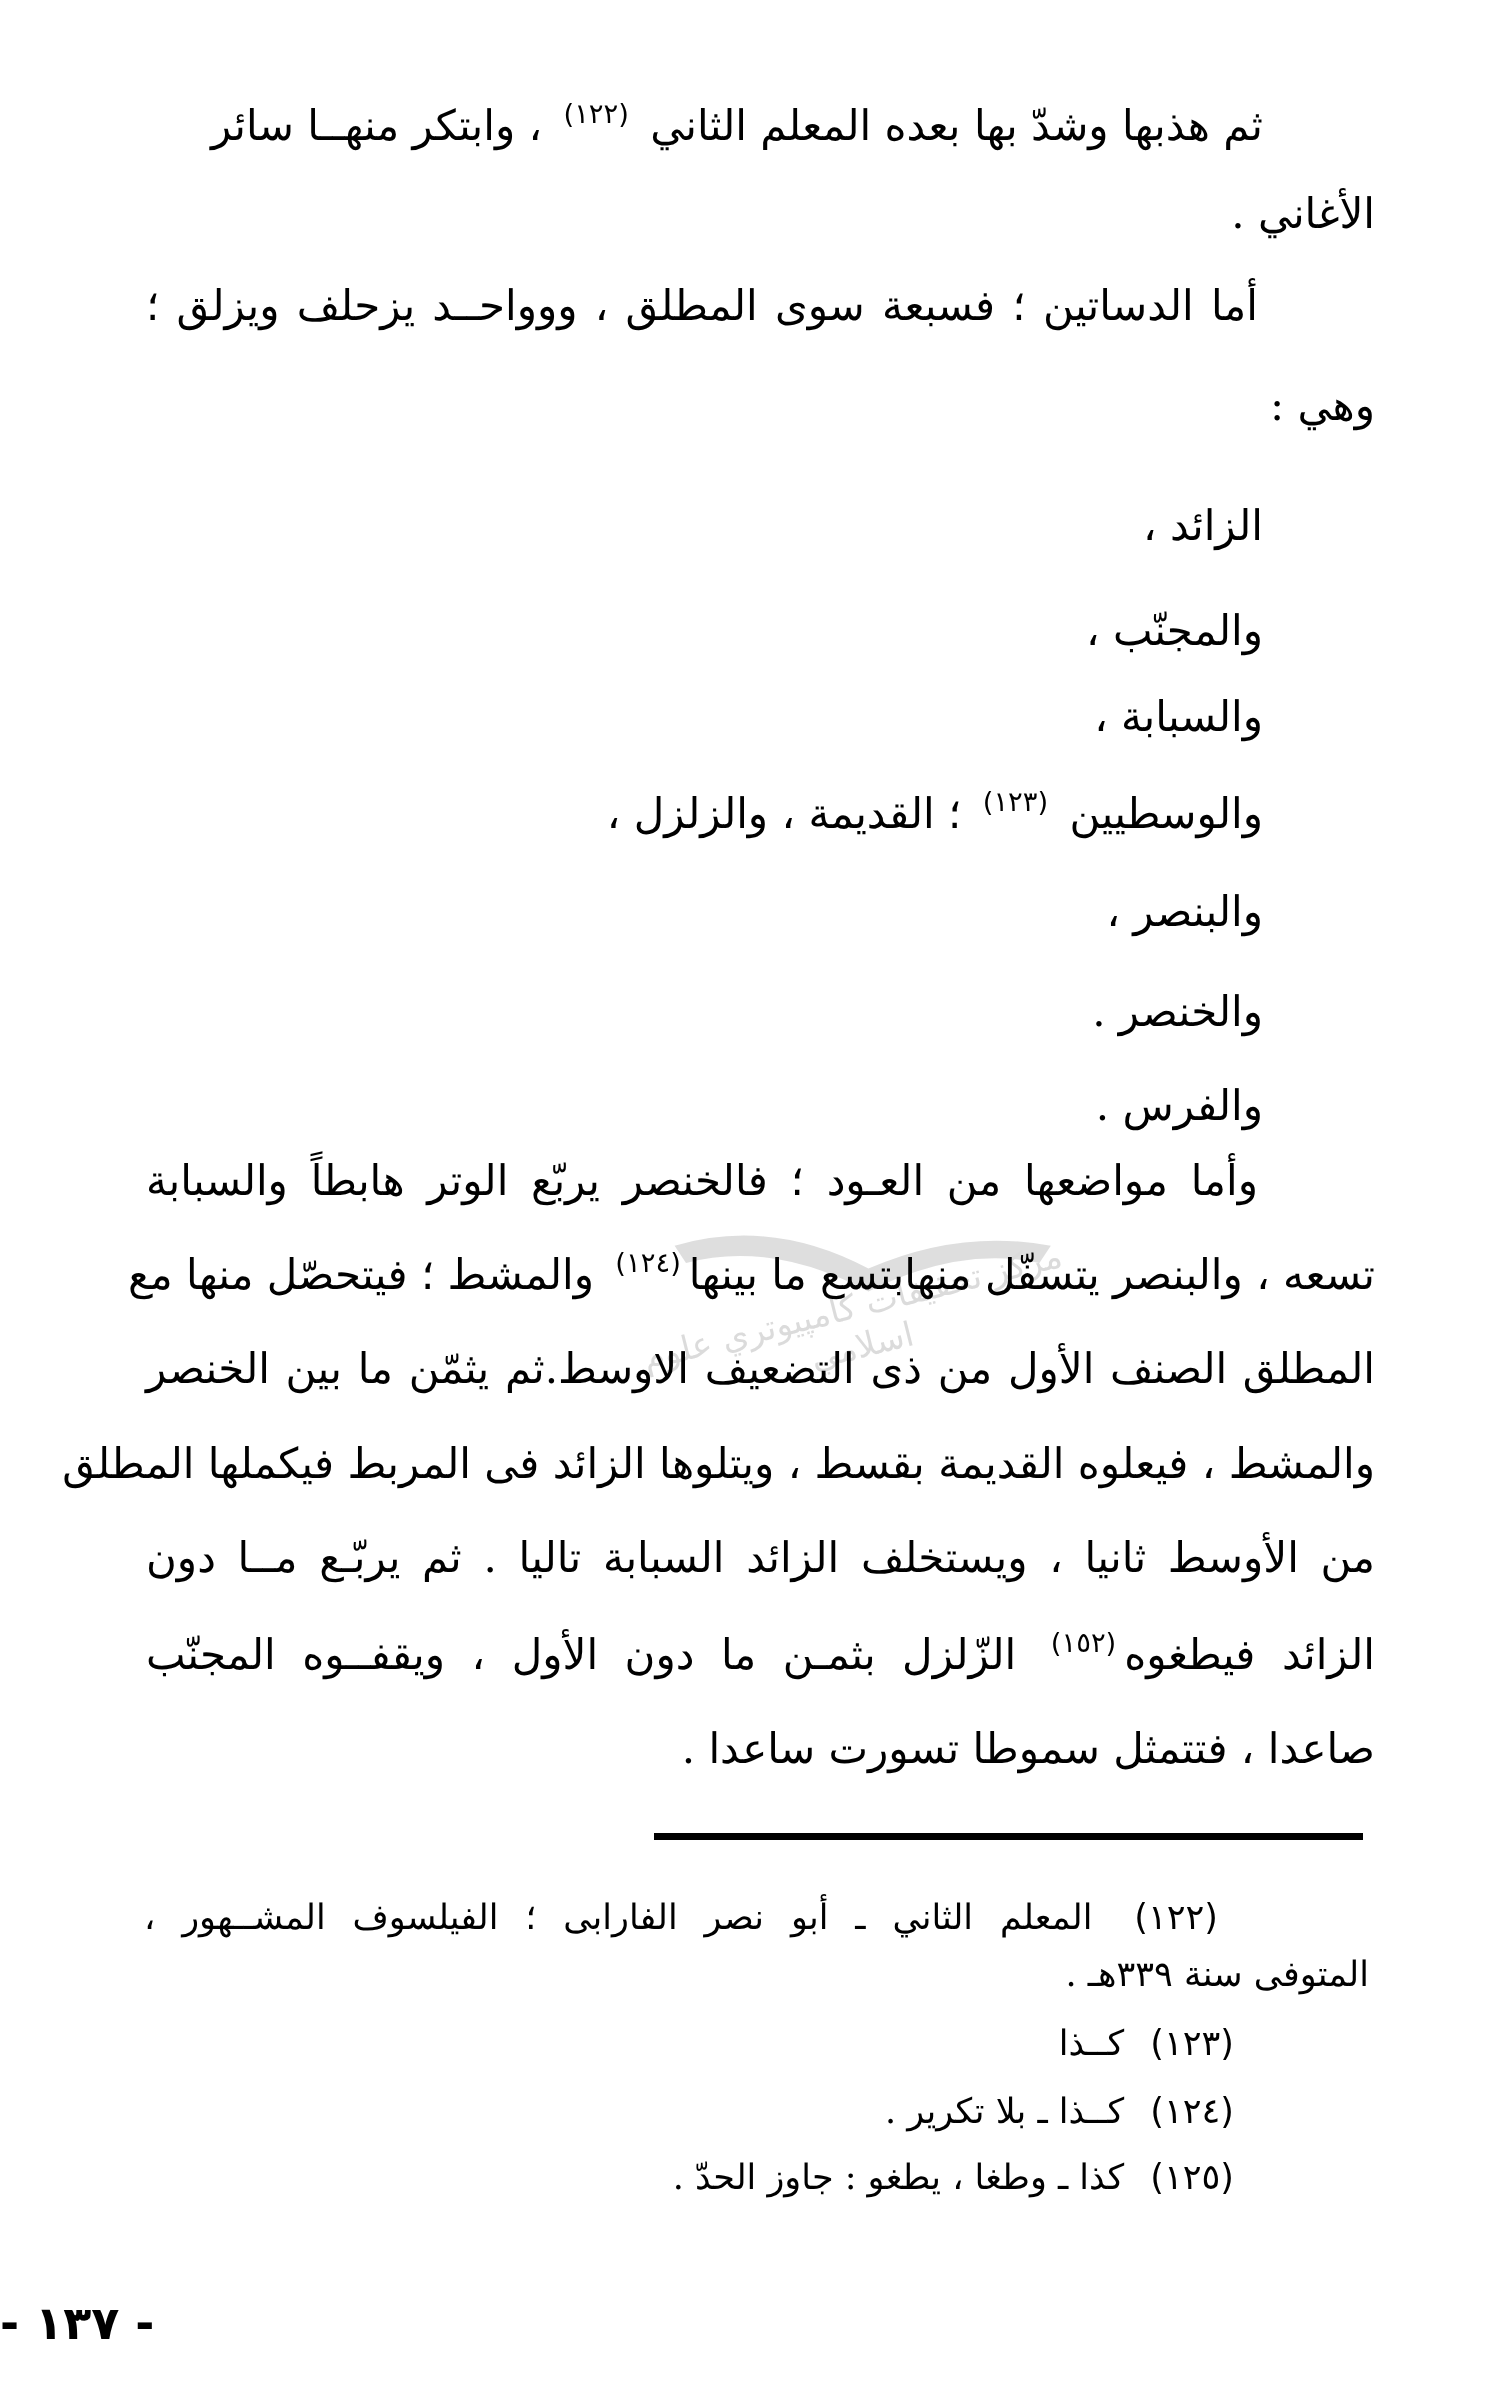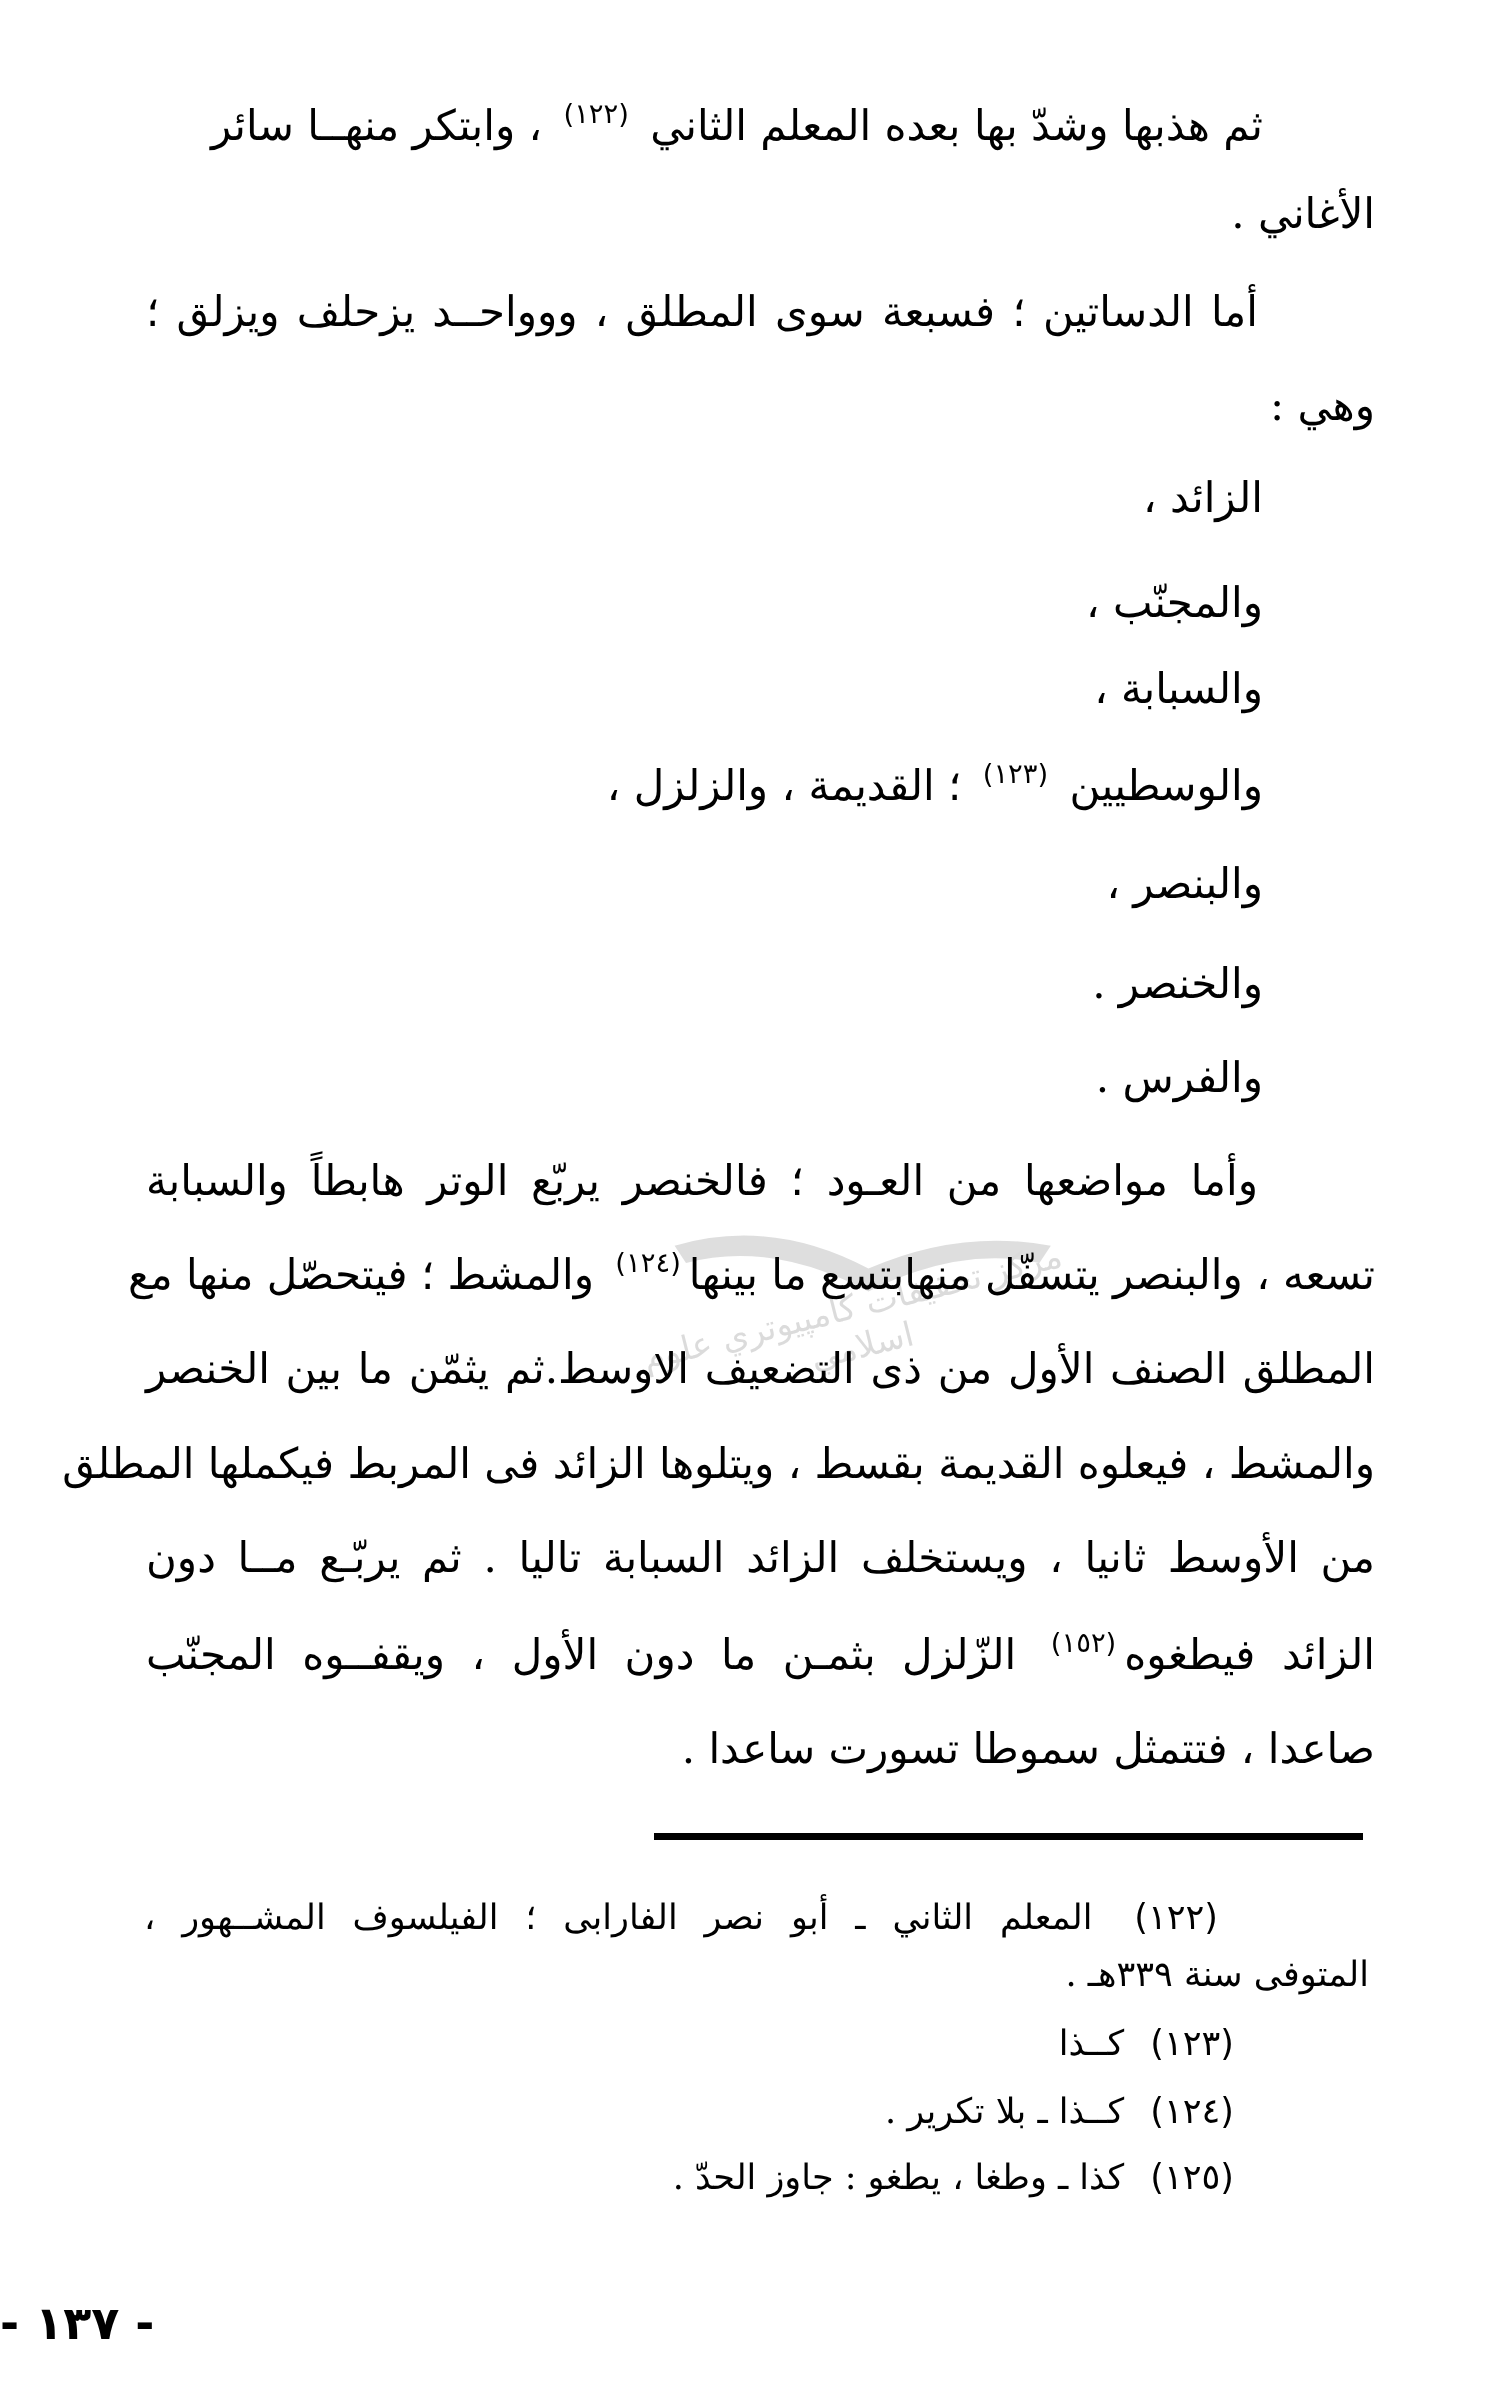--- a/index.html
+++ b/index.html
@@ -41,20 +41,21 @@
     width: 1229px;
     text-align: right;
   }
   .indent {
     right: 246px;
     text-align: right;
   }
   .list-item {
     right: 246px;
     text-align: right;
+    margin-top: 28px;
   }
   sup.fn {
     font-size: 27.4px;
     vertical-align: 17px;
     line-height: 0;
     margin: 0 8px;
     font-family: "DejaVu Sans", sans-serif;
   }
   .separator {
     position: absolute;
@@ -135,21 +136,21 @@
     <div class="watermark-text">مركز تحقيقات كامپيوتري علوم اسلامي</div>
   </div>
 
   <div class="line indent" style="top:94px;">
     <span>ثم هذبها وشدّ بها بعده المعلم الثاني</span>
     <sup class="fn">(١٢٢)</sup>
     <span>، وابتكر منهــا سائر</span>
   </div>
   <div class="line last" style="top:182px;">الأغاني .</div>
 
-  <div class="line indent" style="top:280px; right:251px; width:1112px; text-align:justify; text-align-last:justify;margin-left:40px;">أما الدساتين ؛ فسبعة سوى المطلق ، ووواحــد يزحلف ويزلق ؛</div>
+  <div class="line indent" style="top:274px; right:251px; width:1112px; text-align:justify; text-align-last:justify;margin-left:40px;">أما الدساتين ؛ فسبعة سوى المطلق ، ووواحــد يزحلف ويزلق ؛</div>
   <div class="line last" style="top:374px;">وهي :</div>
 
   <div class="line list-item" style="top:466px;">الزائد ،</div>
   <div class="line list-item" style="top:571px;">والمجنّب ،</div>
   <div class="line list-item" style="top:657px;">والسبابة ،</div>
   <div class="line list-item" style="top:754px;">
     <span>والوسطيين</span>
     <sup class="fn">(١٢٣)</sup>
     <span>؛ القديمة ، والزلزل ،</span>
   </div>

